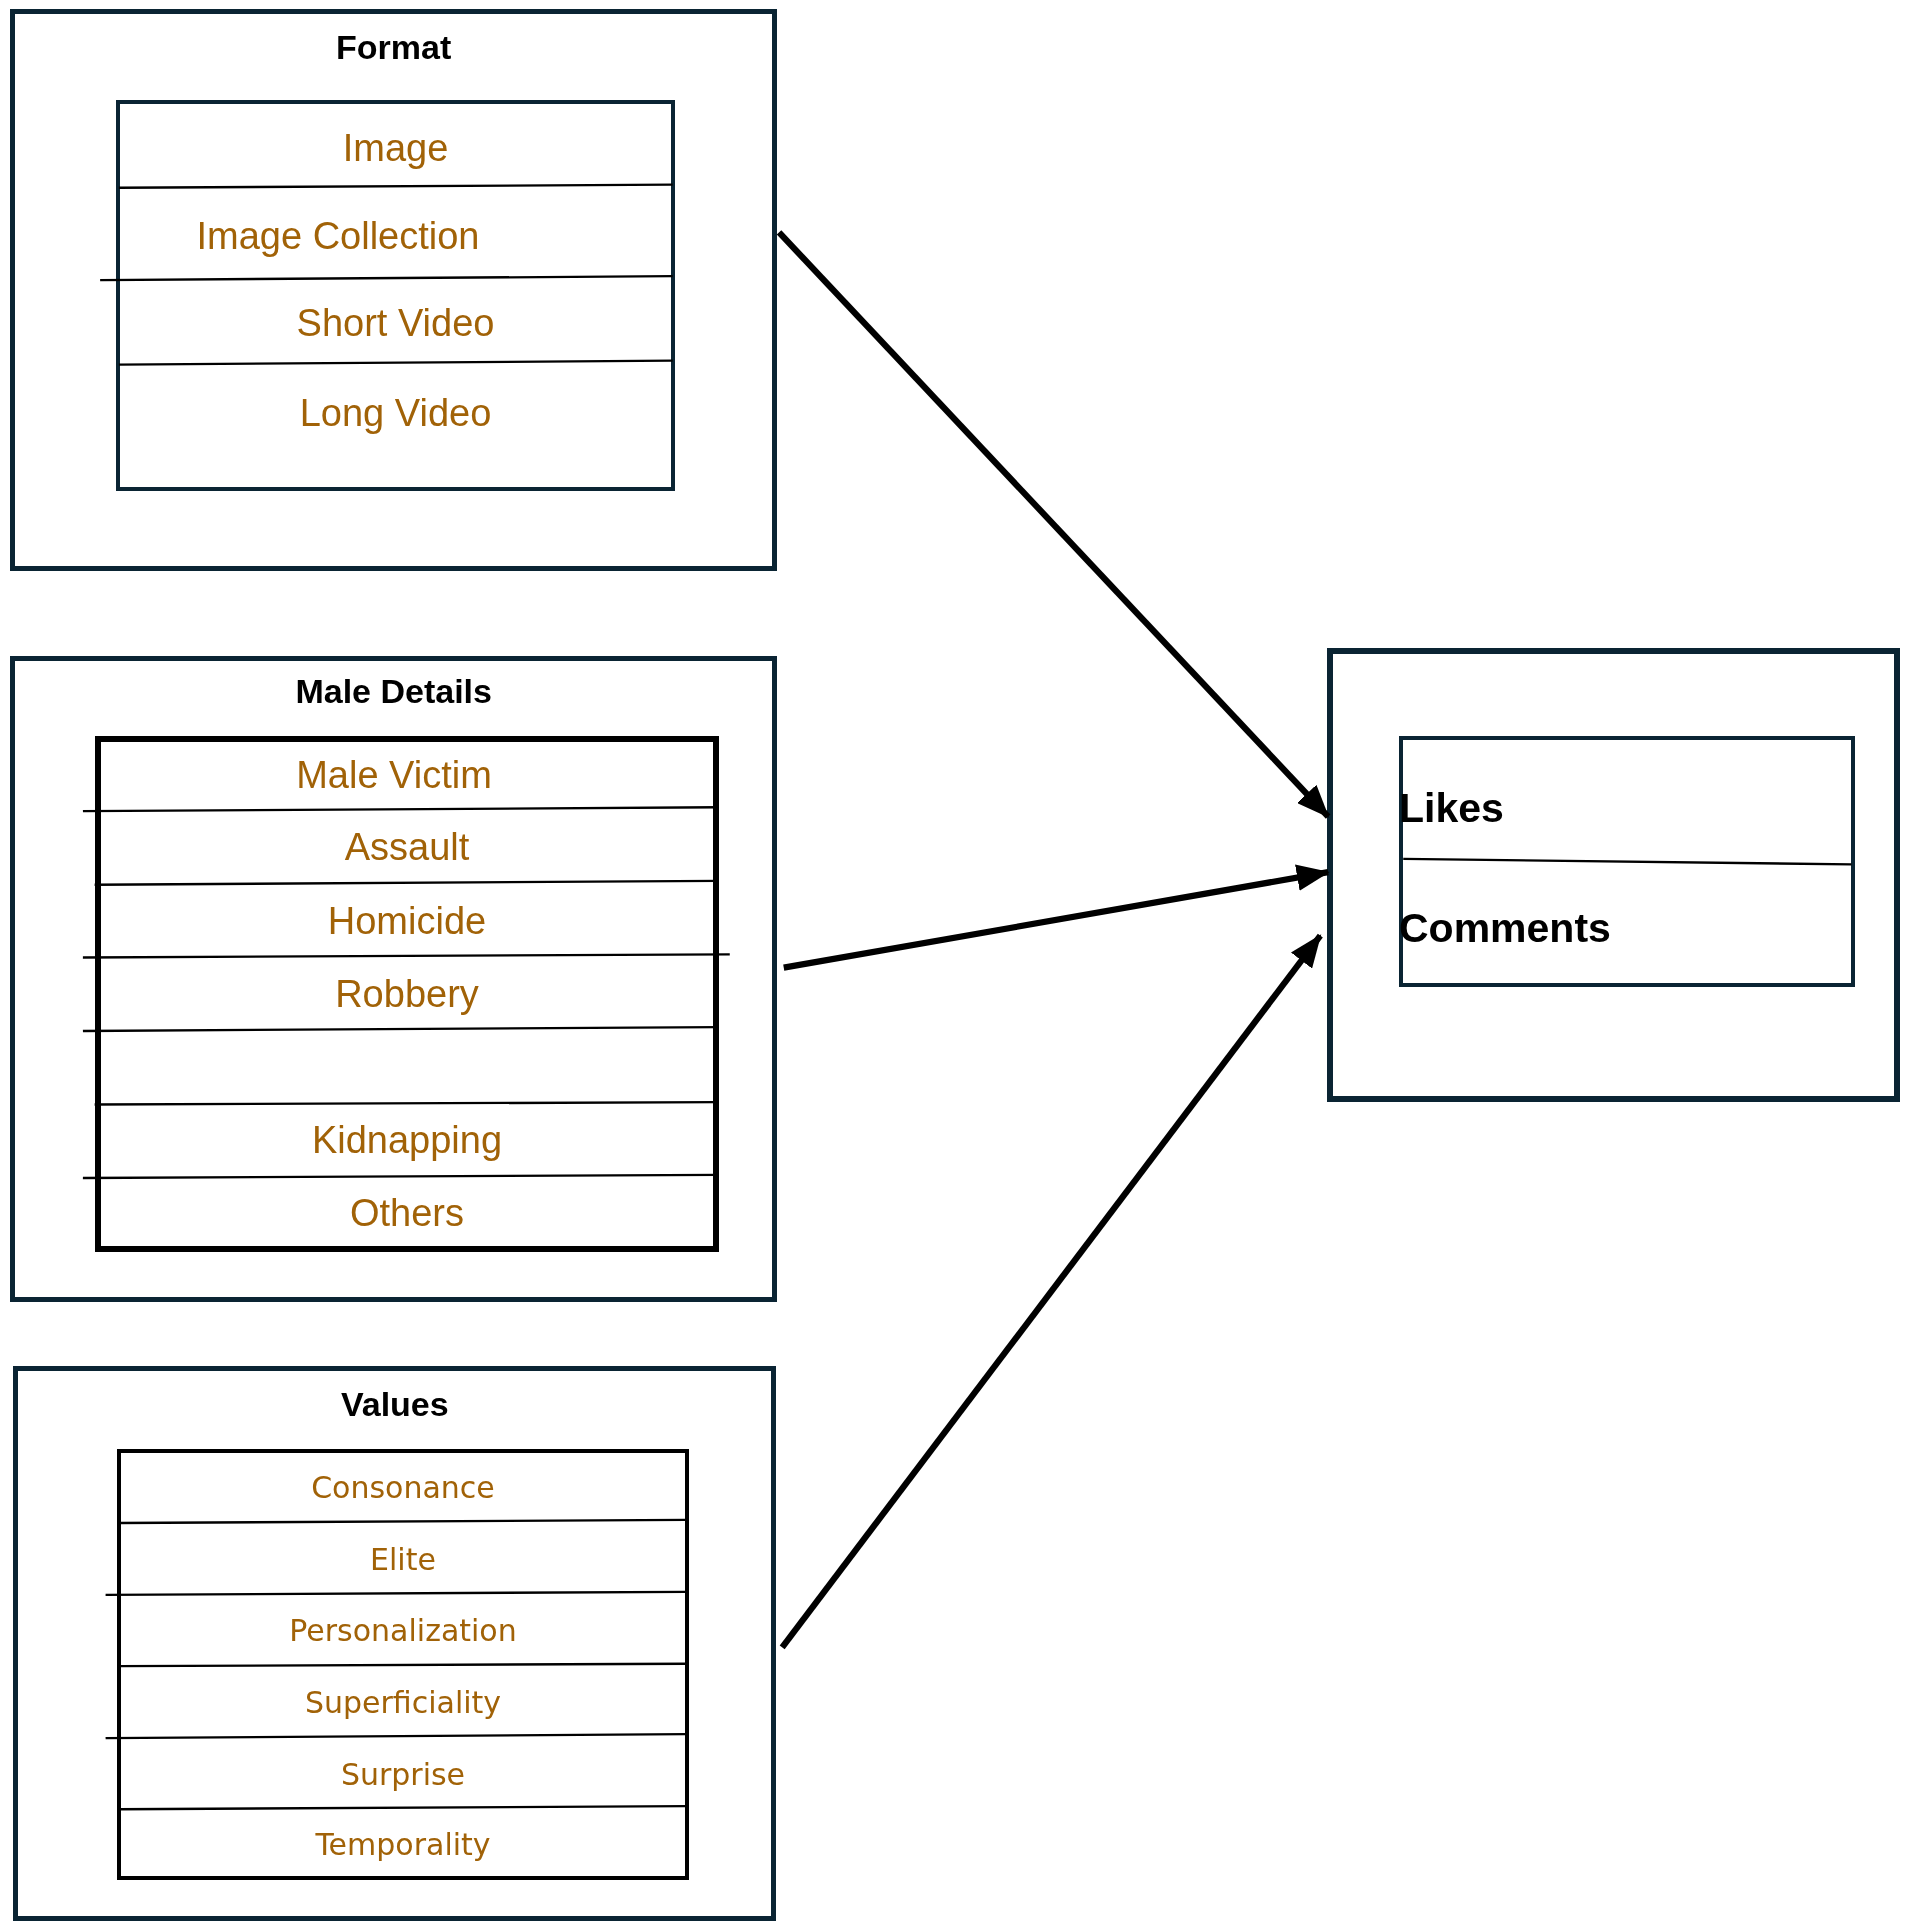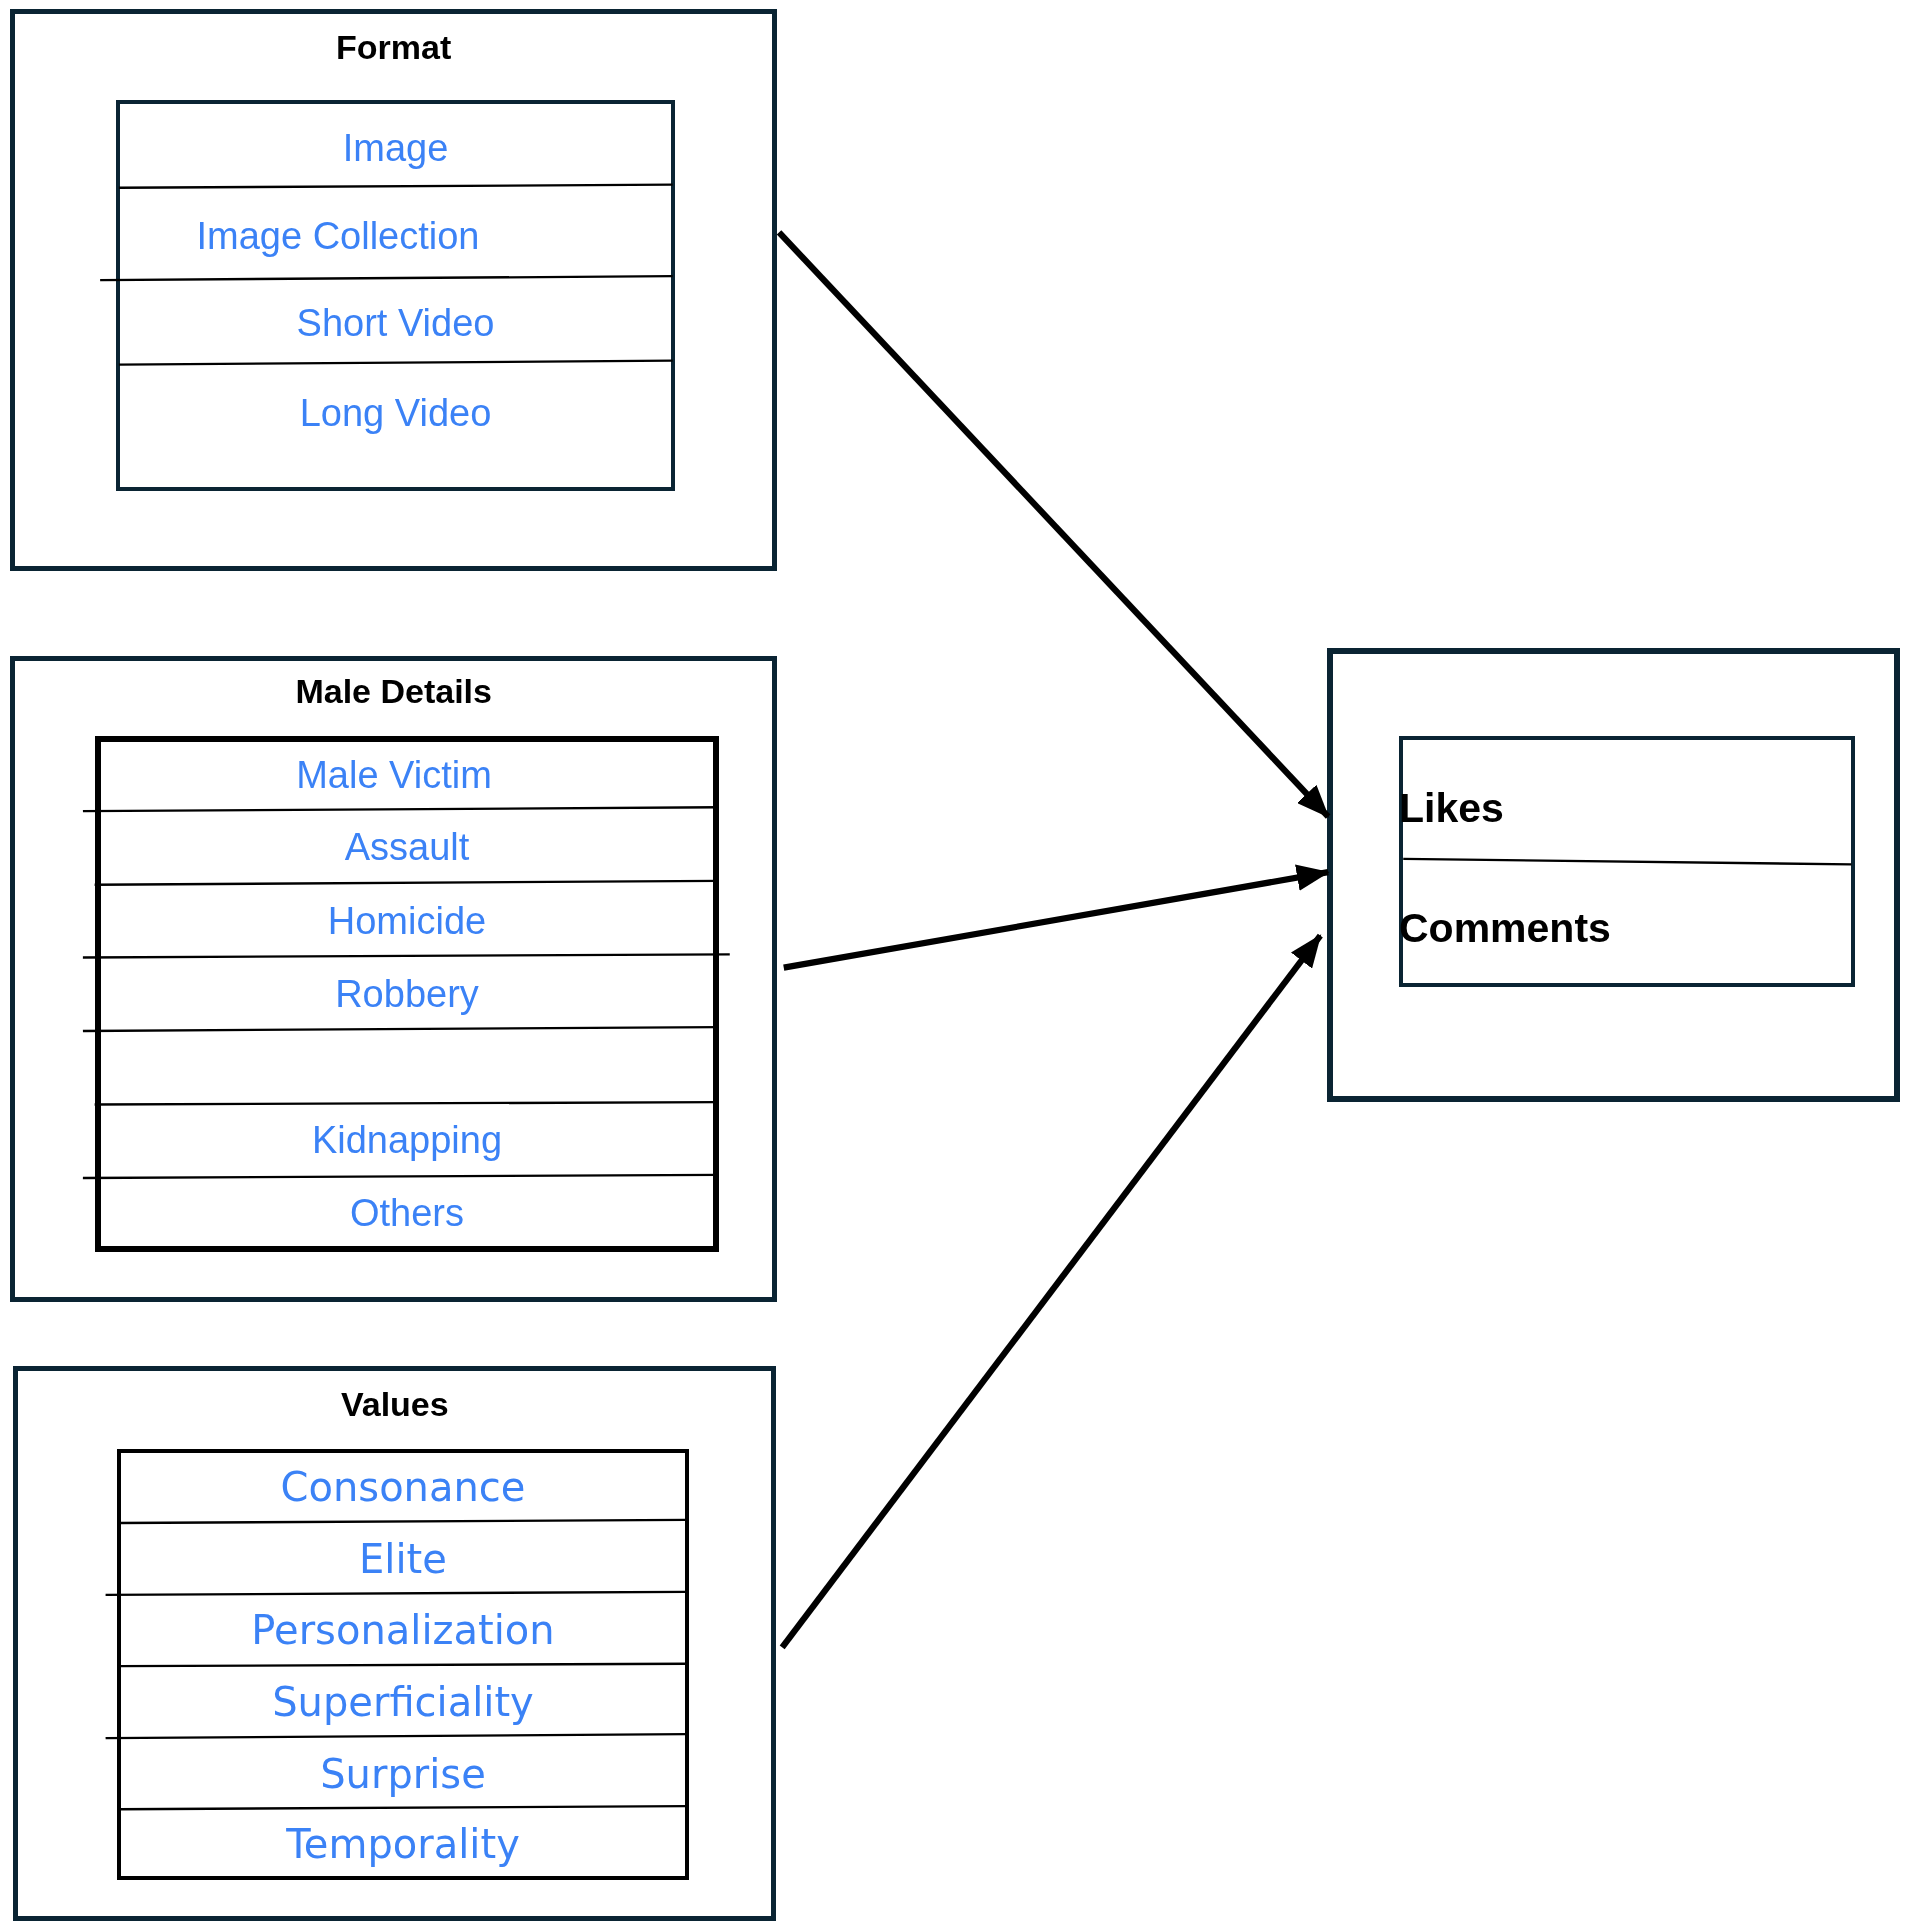--- a/index.html
+++ b/index.html
@@ -5,22 +5,22 @@
   html,body{margin:0;padding:0;background:#ffffff;}
   body{width:1914px;height:1929px;overflow:hidden;}
   .canvas{position:relative;width:1914px;height:1929px;font-family:"Liberation Sans",sans-serif;background:#ffffff;}
   .frame{position:absolute;box-sizing:border-box;border:5.5px solid #0a2433;background:transparent;}
   .frame.thick{border-width:6.3px;}
   .inner{position:absolute;box-sizing:border-box;background:transparent;}
   .inner.navy{border:4.7px solid #0a2433;}
   .inner.black{border:4.7px solid #000000;}
   .inner.black-thick{border:6.3px solid #000000;}
   .title{position:absolute;font-weight:700;font-size:34px;line-height:41px;color:#000000;text-align:center;}
-  .item{position:absolute;font-size:38px;height:47px;line-height:47px;color:#3b82f6;text-align:center;white-space:nowrap;}
-  .values-font{font-family:"DejaVu Sans",sans-serif;font-size:40px;}
+  .item{position:absolute;font-size:38px;height:47px;line-height:47px;color:#a16207;text-align:center;white-space:nowrap;}
+  .values-font{font-family:"DejaVu Sans",sans-serif;font-size:30px;}
   .outcome-label{position:absolute;font-weight:700;font-size:41px;height:50px;line-height:50px;color:#000000;text-align:left;}
   svg.lines{position:absolute;left:0;top:0;width:1914px;height:1929px;pointer-events:none;}
   svg.lines line{stroke:#000000;}
   .divider{stroke-width:3;}
   .arrow{stroke-width:8;}
 </style>
 </head>
 <body>
 
 <div class="canvas">

